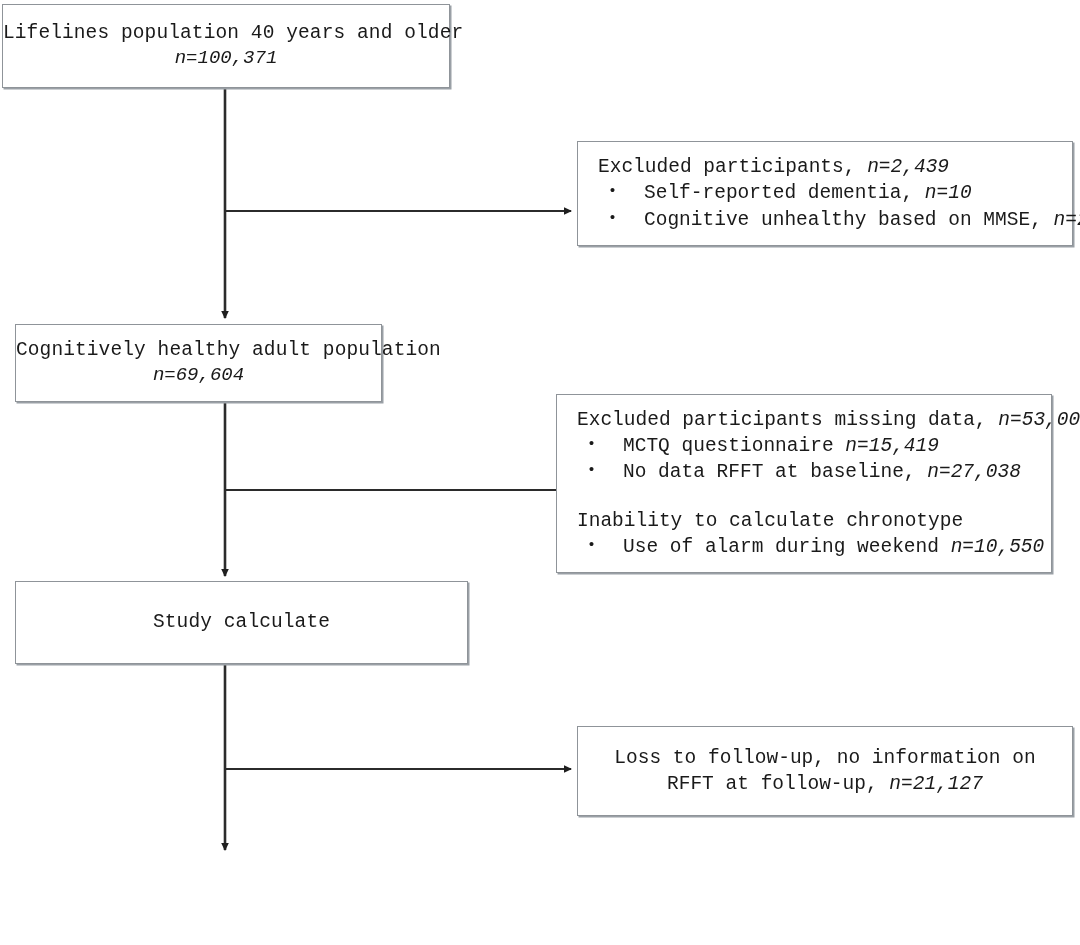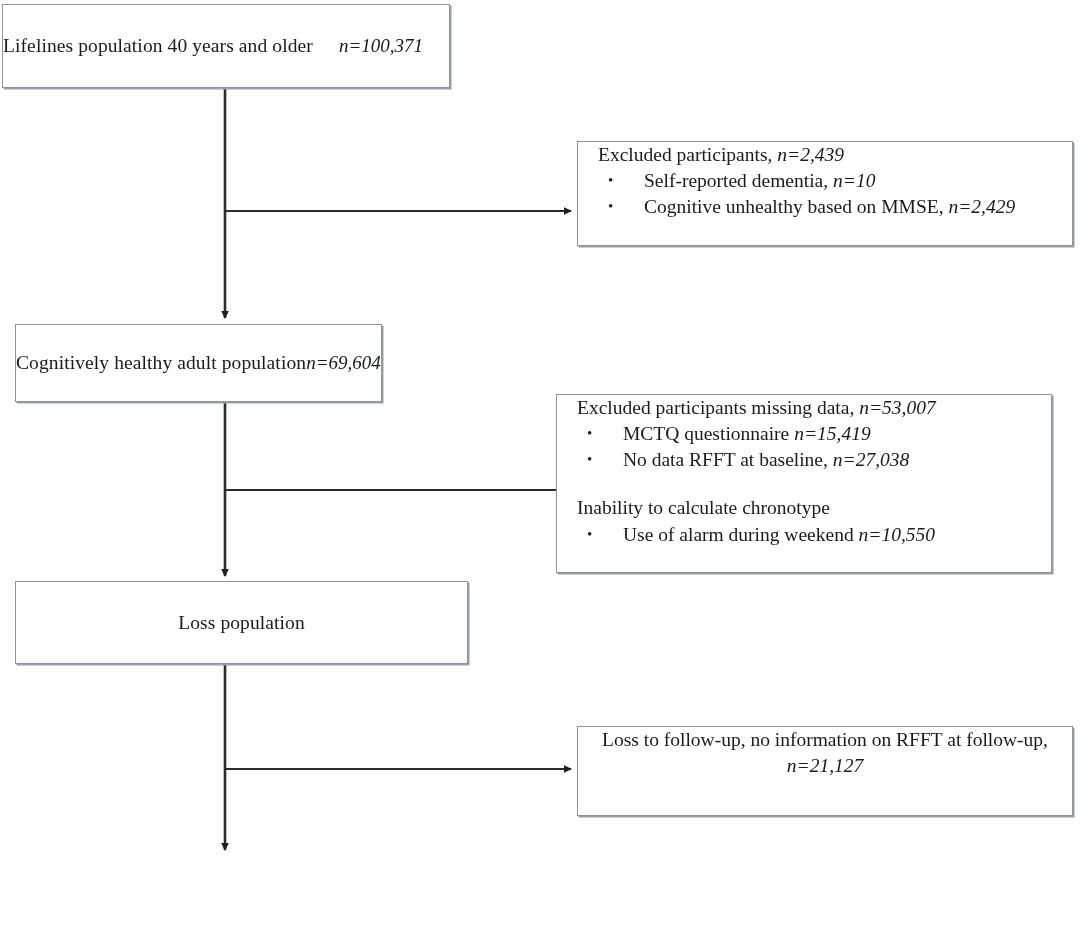--- a/index.html
+++ b/index.html
@@ -27,22 +27,23 @@
     height: 945px;
     pointer-events: none;
   }
   .node-box {
     position: absolute;
     box-sizing: border-box;
     background: #ffffff;
     border: 1px solid #8f9499;
     box-shadow: 1.5px 1.5px 0 0 #9aa0a6;
     display: flex;
-    flex-direction: row;
+    flex-direction: column;
     justify-content: center;
+    font-family: Liberation Mono, monospace;
   }
   .node-box.center-node {
     align-items: center;
     text-align: center;
   }
   .node-box.side-node {
     align-items: flex-start;
     text-align: left;
   }
   .node-line {
@@ -133,21 +134,21 @@
     <div class="node-line">Lifelines population 40 years and older</div>
     <div class="node-count">n=100,371</div>
   </div>
 
   <div class="node-box center-node" style="left:15px; top:324px; width:367px; height:78px;">
     <div class="node-line">Cognitively healthy adult population</div>
     <div class="node-count">n=69,604</div>
   </div>
 
   <div class="node-box center-node" style="left:15px; top:581px; width:453px; height:83px;">
-    <div class="node-line">Loss population</div>
+    <div class="node-line">Study calculate</div>
   </div>
 
 
   <div class="node-box side-node" style="left:577px; top:141px; width:496px; height:105px;">
     <div class="side-node-inner">
       <p class="side-head"><span>Excluded participants, </span><span class="italic-n">n=2,439</span></p>
       <ul class="bullet-list">
         <li class="bullet-item"><span class="bullet-dot">•</span><span>Self-reported dementia, </span><span class="italic-n">n=10</span></li>
         <li class="bullet-item"><span class="bullet-dot">•</span><span>Cognitive unhealthy based on MMSE, </span><span class="italic-n">n=2,429</span></li>
       </ul>

